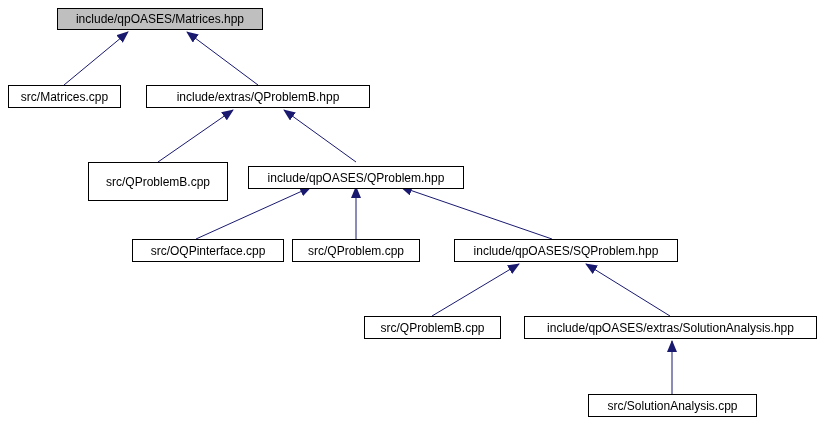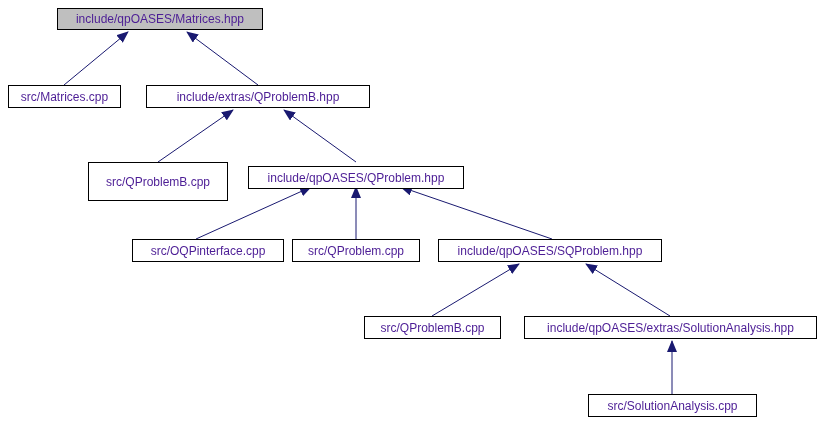--- a/index.html
+++ b/index.html
@@ -21,21 +21,21 @@
     top: 0;
     width: 824px;
     height: 427px;
     pointer-events: none;
   }
   .node {
     position: absolute;
     box-sizing: border-box;
     border: 1px solid #000000;
     background: #ffffff;
-    color: #4c1d95;
+    color: #000000;
     font-size: 12px;
     line-height: 1;
     display: flex;
     align-items: center;
     justify-content: center;
     white-space: nowrap;
     cursor: pointer;
   }
   .node.highlight {
     background: #bfbfbf;
@@ -74,21 +74,21 @@
   <div class="node" style="left:146px; top:85px;  width:224px; height:23px">include/extras/QProblemB.hpp</div>
 
   <div class="node" style="left:88px;  top:162px; width:140px; height:39px">src/QProblemB.cpp</div>
 
   <div class="node" style="left:248px; top:166px; width:216px; height:23px">include/qpOASES/QProblem.hpp</div>
 
   <div class="node" style="left:132px; top:239px; width:152px; height:23px">src/OQPinterface.cpp</div>
 
   <div class="node" style="left:292px; top:239px; width:128px; height:23px">src/QProblem.cpp</div>
 
-  <div class="node" style="left:438px; top:239px; width:224px; height:23px">include/qpOASES/SQProblem.hpp</div>
+  <div class="node" style="left:454px; top:239px; width:224px; height:23px">include/qpOASES/SQProblem.hpp</div>
 
   <div class="node" style="left:364px; top:316px; width:137px; height:23px">src/QProblemB.cpp</div>
 
   <div class="node" style="left:524px; top:316px; width:293px; height:23px">include/qpOASES/extras/SolutionAnalysis.hpp</div>
 
   <div class="node" style="left:588px; top:394px; width:169px; height:23px">src/SolutionAnalysis.cpp</div>
 
 </div>
 
 </body></html>

